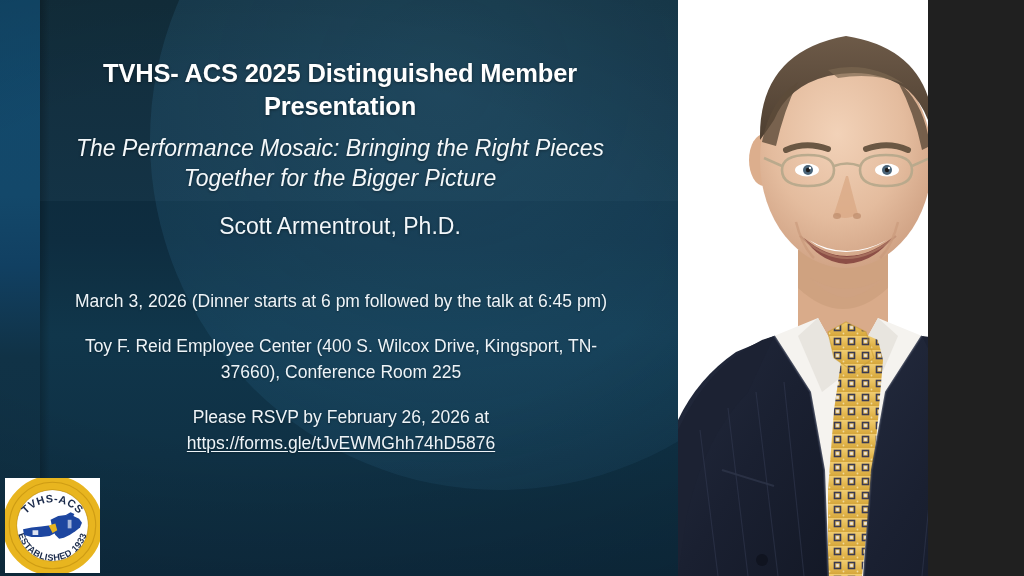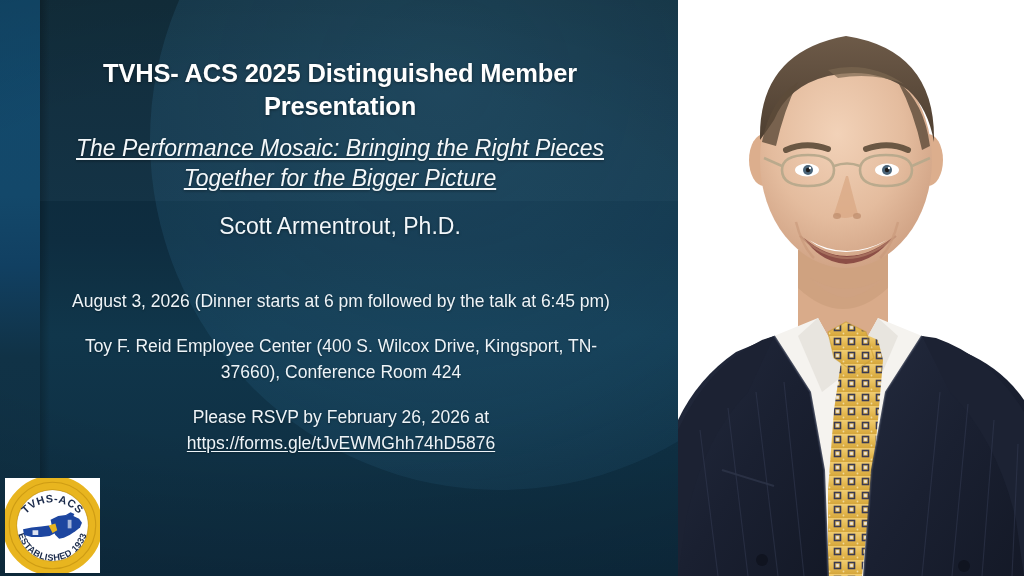--- a/index.html
+++ b/index.html
@@ -7,21 +7,21 @@
     margin: 0;
     padding: 0;
     background: #202020;
   }
   body {
     font-family: "Liberation Sans", sans-serif;
   }
 
   .slide {
     position: relative;
-    width: 1024px;
+    width: 928px;
     height: 576px;
     overflow: hidden;
     background: #15803d;
   }
 
   
   .bg-base {
     position: absolute;
     inset: 0;
     background: linear-gradient(180deg, #0d2938 0%, #0f3043 42%, #11394f 58%, #0f2f43 100%);
@@ -100,21 +100,20 @@
     position: absolute;
     left: 52px;
     top: 133px;
     width: 576px;
     text-align: center;
     color: #f4f8fa;
     font-size: 23px;
     font-style: italic;
     line-height: 1.32;
     text-shadow: 0 1px 3px rgba(0,0,0,0.4);
-    text-decoration: underline;
   }
 
   .speaker {
     position: absolute;
     left: 52px;
     top: 212px;
     width: 576px;
     text-align: center;
     color: #f2f7fa;
     font-size: 23px;
@@ -191,22 +190,22 @@
 
   <div class="text-panel">
 
     <div class="title">TVHS- ACS 2025 Distinguished Member Presentation</div>
 
     <div class="subtitle">The Performance Mosaic: Bringing the Right Pieces Together for the Bigger Picture</div>
 
     <div class="speaker">Scott Armentrout, Ph.D.</div>
 
     <div class="details">
-      <p>August 3, 2026 (Dinner starts at 6 pm followed by the talk at 6:45 pm)</p>
-      <p>Toy F. Reid Employee Center (400 S. Wilcox Drive, Kingsport, TN-37660), Conference Room 424</p>
+      <p>March 3, 2026 (Dinner starts at 6 pm followed by the talk at 6:45 pm)</p>
+      <p>Toy F. Reid Employee Center (400 S. Wilcox Drive, Kingsport, TN-37660), Conference Room 225</p>
       <p>
         <span>Please RSVP by February 26, 2026 at</span><br>
         <a class="rsvp-link" href="#">https://forms.gle/tJvEWMGhh74hD5876</a>
       </p>
     </div>
   </div>
 
   <div class="logo-plate">
     <svg class="logo-svg" viewBox="0 0 100 100">
       <defs>

